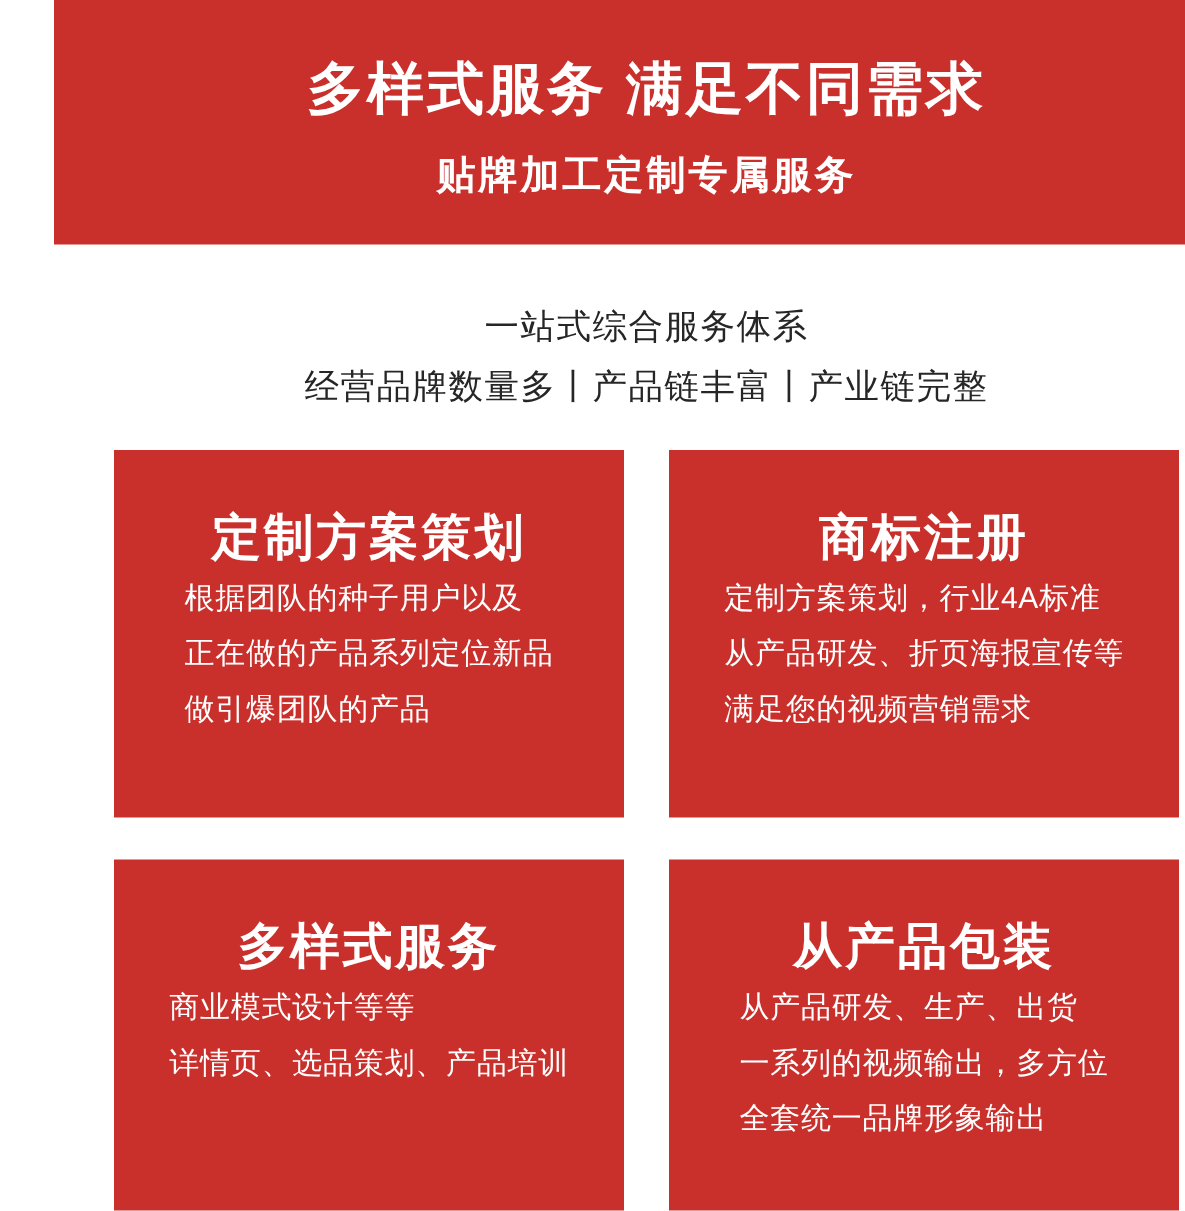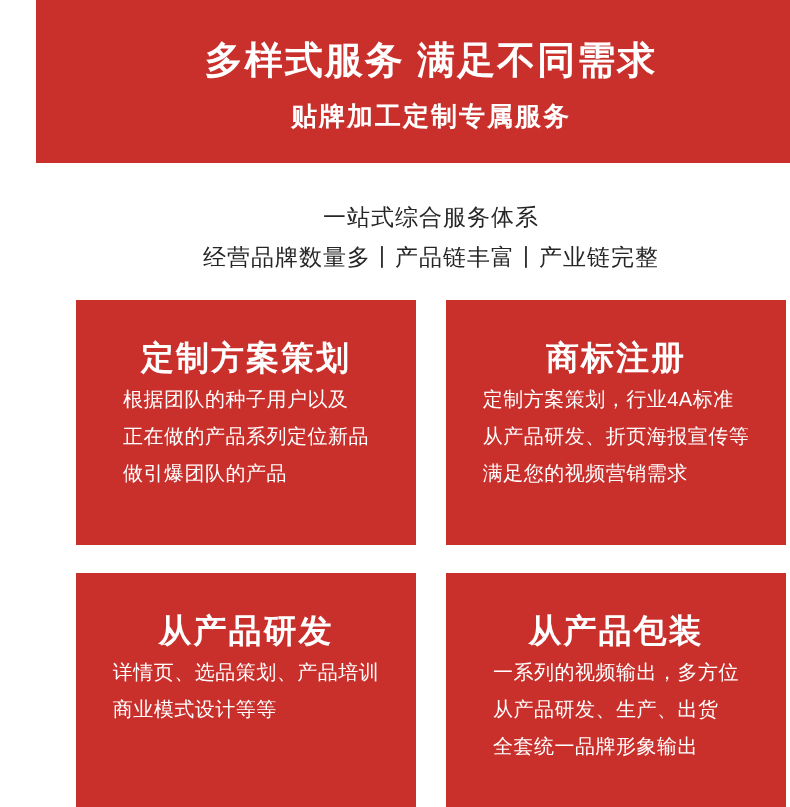--- a/index.html
+++ b/index.html
@@ -129,30 +129,30 @@
     <div class="card">
       <div class="card-title">商标注册</div>
       <div class="card-body">
         <div class="card-line">定制方案策划，行业4A标准</div>
         <div class="card-line">从产品研发、折页海报宣传等</div>
         <div class="card-line">满足您的视频营销需求</div>
       </div>
     </div>
 
     <div class="card">
-      <div class="card-title">从产品研发</div>
+      <div class="card-title">多样式服务</div>
       <div class="card-body">
+        <div class="card-line">商业模式设计等等</div>
         <div class="card-line">详情页、选品策划、产品培训</div>
-        <div class="card-line">商业模式设计等等</div>
       </div>
     </div>
 
     <div class="card">
       <div class="card-title">从产品包装</div>
       <div class="card-body">
+        <div class="card-line">从产品研发、生产、出货</div>
         <div class="card-line">一系列的视频输出，多方位</div>
-        <div class="card-line">从产品研发、生产、出货</div>
         <div class="card-line">全套统一品牌形象输出</div>
       </div>
     </div>
 
   </div>
 </div>
 
 </body></html>

